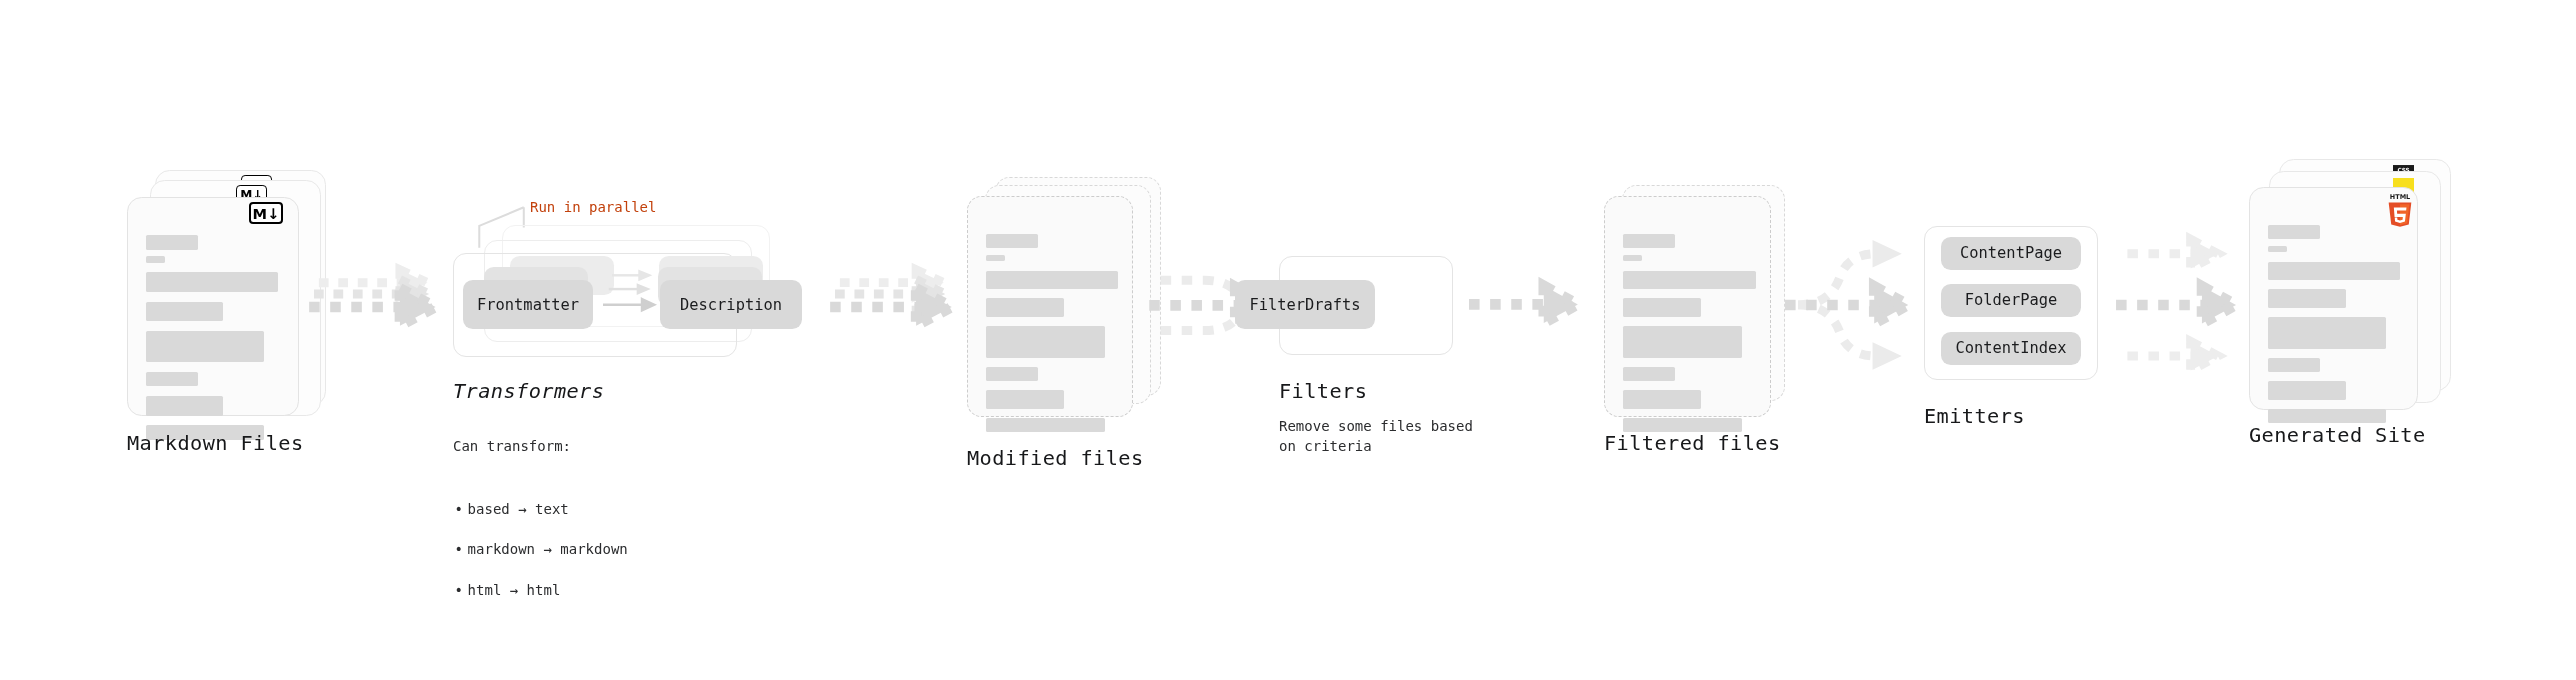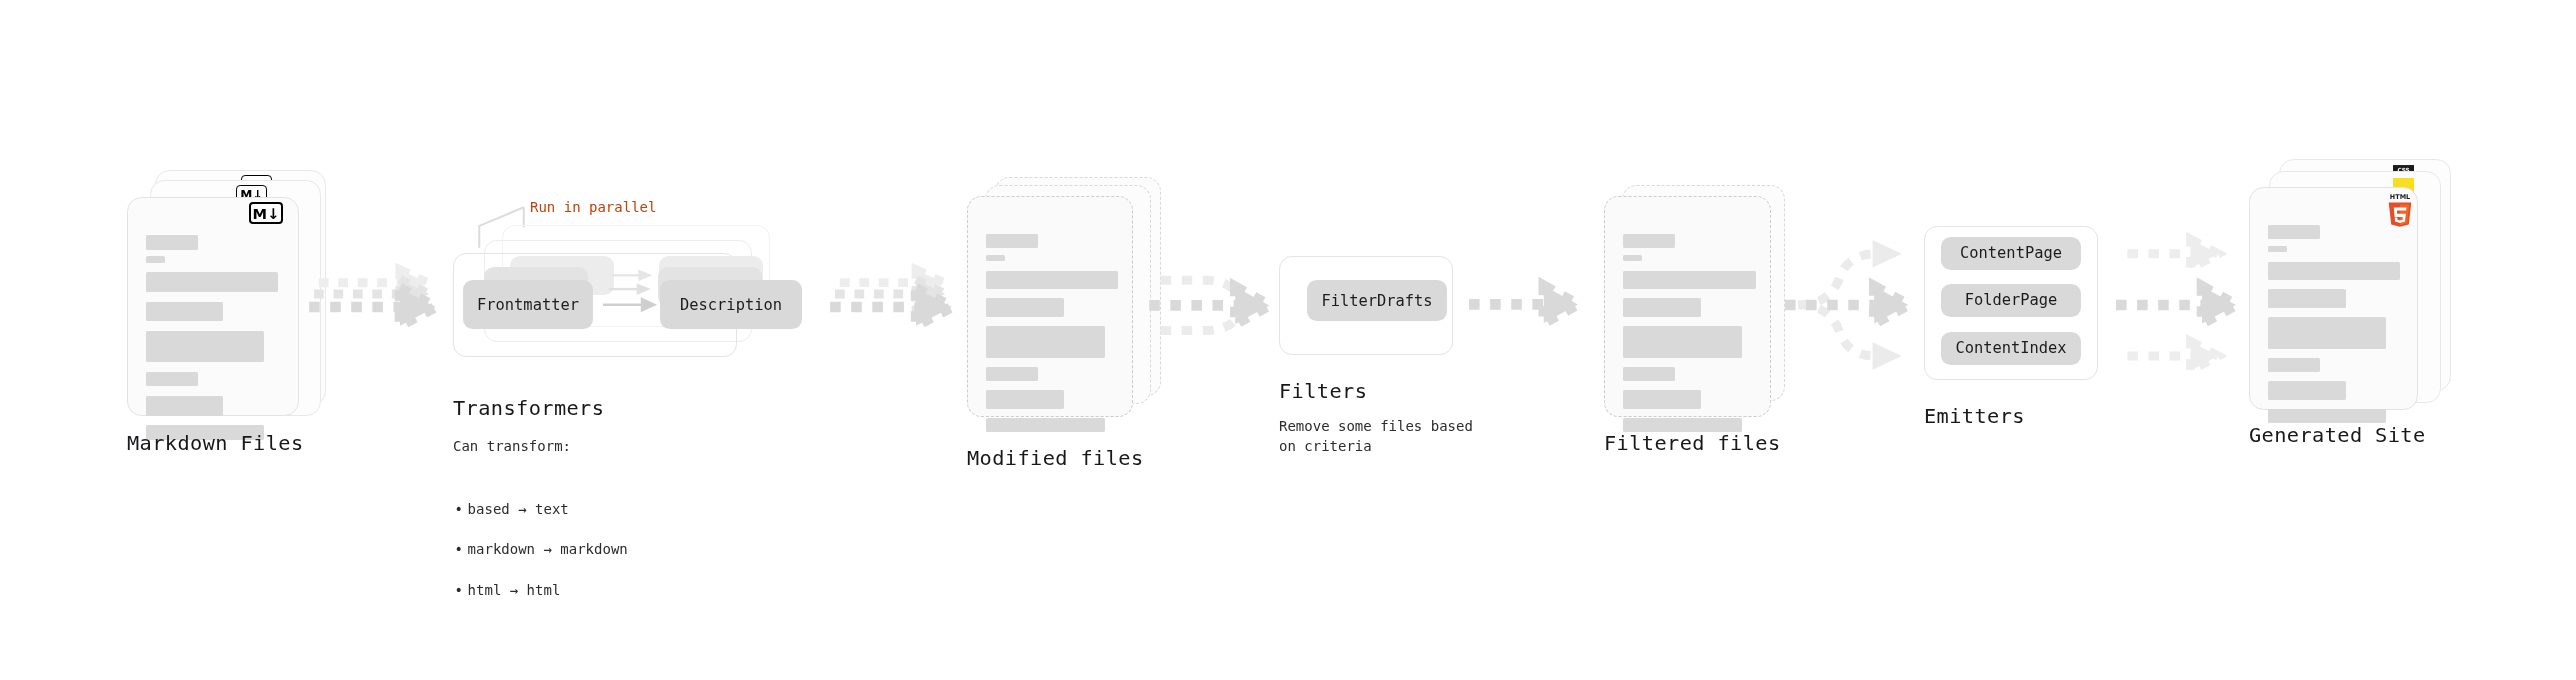--- a/index.html
+++ b/index.html
@@ -167,21 +167,21 @@
   <div class="pill" style="left:660px;top:280px;width:142px;height:49px;">
     <span>Description</span>
   </div>
   <svg style="left:603px;top:299px;width:65px;height:16.3px;" viewBox="0 0 80 20" width="65" height="16.3">
     <g stroke="#cfcfcf" stroke-width="3" fill="#cfcfcf">
       <line x1="0" y1="7" x2="50" y2="7"></line>
       <polygon points="48,0 63,7 48,14"></polygon>
     </g>
   </svg>
 
-  <div class="title" style="left:453px;top:396px;">Transformers</div>
+  <div class="title" style="left:453px;top:379px;font-style:italic;">Transformers</div>
   <div class="caption" style="left:453px;top:416px;">
     <div>Can transform:</div>
     <ul>
       <li>based → text</li>
       <li>markdown → markdown</li>
       <li>html → html</li>
     </ul>
   </div>
 
   <svg style="left:835px;top:268px;width:146px;height:65px;" viewBox="0 0 180 80" width="146" height="65">
@@ -220,21 +220,21 @@
       <path d="M 18 32 L 72 32 Q 112 32 118 62"></path>
       <path d="M 18 94 L 72 94 Q 112 94 118 64"></path>
     </g>
     <g stroke="#d9d9d9" stroke-width="13" stroke-dasharray="13 13" fill="#d9d9d9">
       <line x1="4" y1="63" x2="116" y2="63"></line>
       <polygon points="110,40 152,63 110,86"></polygon>
     </g>
   </svg>
 
   <div class="group-box" style="left:1279px;top:256px;width:174px;height:99px;"></div>
-  <div class="pill" style="left:1307px;top:280px;width:140px;height:41px;">
+  <div class="pill" style="left:1235px;top:280px;width:140px;height:49px;">
     <span>FilterDrafts</span>
   </div>
   <div class="title" style="left:1279px;top:379px;">Filters</div>
   <div class="caption" style="left:1279px;top:416px;">Remove some files based
 on criteria</div>
 
   <svg style="left:1469px;top:288px;width:130px;height:49px;" viewBox="0 0 160 60" width="130" height="49">
     <g stroke="#d9d9d9" stroke-width="13" stroke-dasharray="13 13" fill="#d9d9d9">
       <line x1="0" y1="20" x2="96" y2="20"></line>
       <polygon points="92,-3 134,20 92,43"></polygon>

